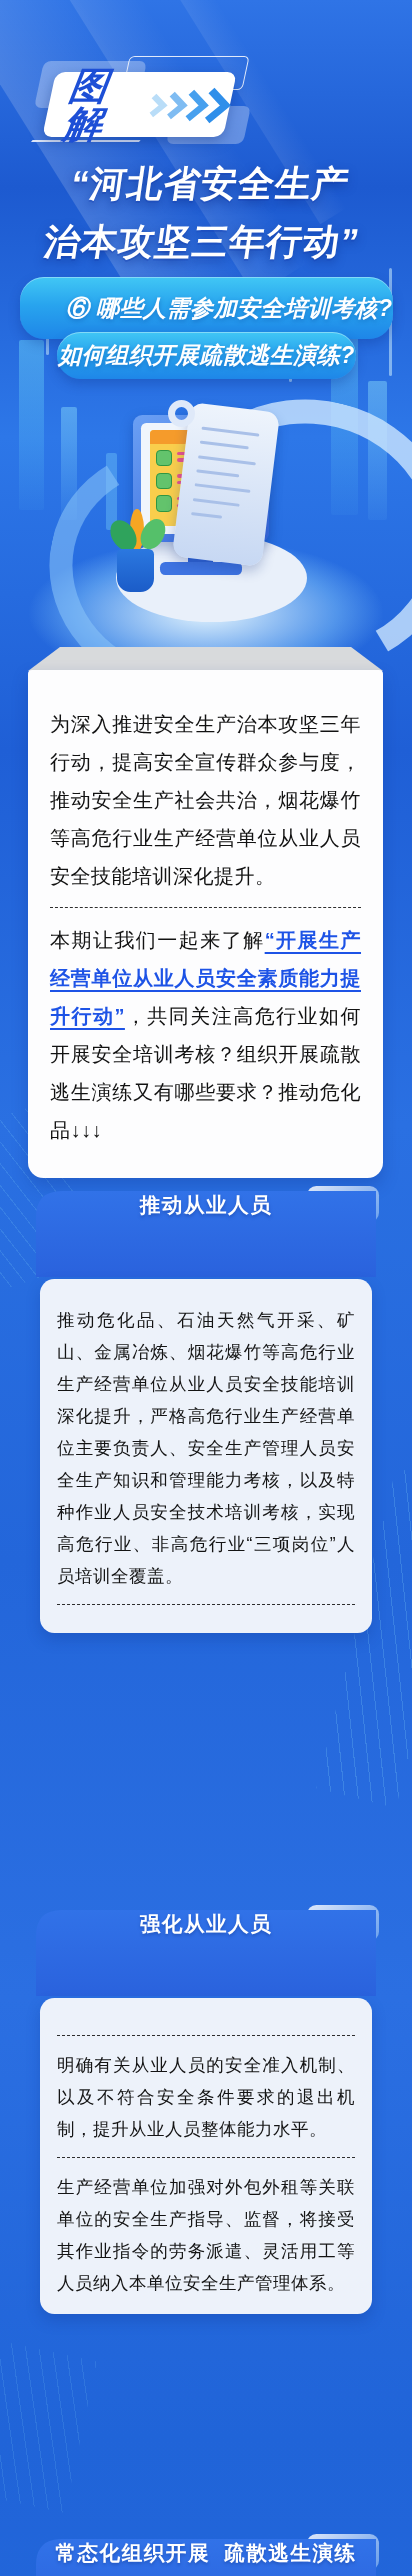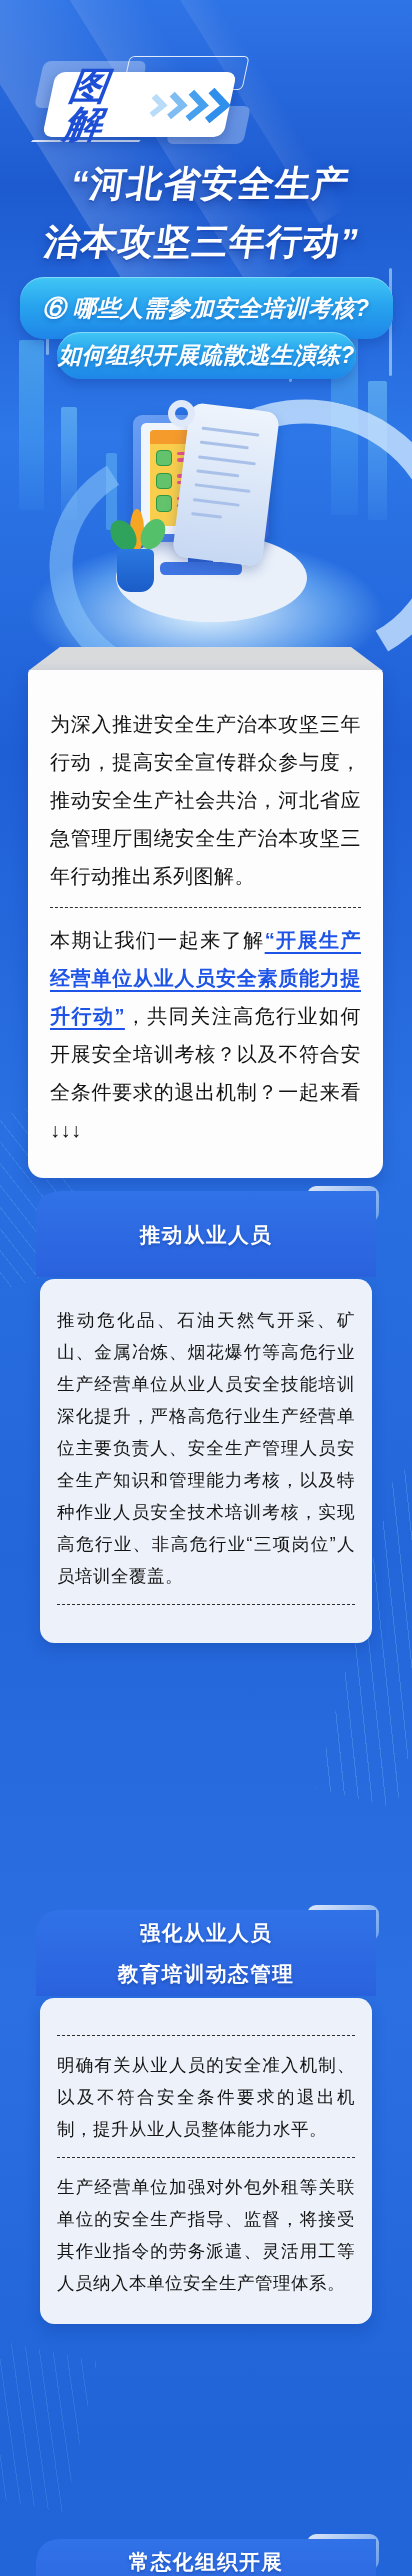--- a/index.html
+++ b/index.html
@@ -27,21 +27,21 @@
   .badge-underbar{left:32px;top:140px;width:108px;height:1.5px;background:rgba(255,255,255,.85);transform:skewX(-40deg);}
   
   .main-title{left:0;top:155px;width:412px;text-align:center;transform:skewX(-8deg);
     color:#fff;font-weight:900;font-size:36px;line-height:58px;letter-spacing:1px;
     text-shadow:0 4.1px 9.3px rgba(10,40,130,.55),0 1.5px 0 rgba(25,70,190,.35);}
   
   .pill{position:absolute;border-radius:24px;background:linear-gradient(180deg,#41c7f5 0%,#28a4ee 45%,#1e86e8 100%);
     box-shadow:0 5.2px 11.3px rgba(10,50,140,.30), inset 0 1px 0 rgba(255,255,255,.35);
     display:flex;align-items:center;justify-content:center;color:#fff;font-weight:900;font-style:italic;
     font-size:23px;letter-spacing:0.5px;text-shadow:0 2.1px 4.1px rgba(10,60,150,.35);}
-  .pill1{left:19.6px;top:277px;width:373px;height:62px;}
+  .pill1{left:19.6px;top:277px;width:373px;height:62px;justify-content:flex-end;}
   .pill2{left:57px;top:332px;width:299px;height:47px;font-style:italic;}
   
   .illus{left:88px;top:379px;width:237px;height:278px;}
   .arc{position:absolute;border-radius:50%;}
   .arc.left{left:-39px;top:67px;width:222px;height:201px;border:23px solid rgba(140,198,250,.55);
     border-top-color:transparent;border-right-color:transparent;transform:rotate(12deg);}
   .arc.right{left:77px;top:20.6px;width:242px;height:222px;border:24px solid rgba(208,232,255,.78);
     border-left-color:transparent;border-bottom-color:transparent;transform:rotate(14deg);}
   .blob{left:28px;top:155px;width:191px;height:88px;background:#e9f0fa;border-radius:50%;}
   .monitor{left:45px;top:36px;width:136px;height:127px;background:linear-gradient(145deg,#6ba0f4,#3566da);
@@ -70,24 +70,24 @@
     box-shadow:0 7.2px 15.5px rgba(15,50,140,.28);padding:35px 22px 29px;box-sizing:border-box;}
   .intro-card p{margin:0;font-size:20px;line-height:38px;color:#121212;text-align:justify;letter-spacing:0.5px;}
   .dash{border:none;border-top:1.5px dashed #2e2e2e;margin:12.4px 0;}
   .blue-link{color:#1d53e6;text-decoration:underline;text-decoration-thickness:1.5px;text-underline-offset:5.2px;font-weight:700;}
   
   .section{position:absolute;left:36px;width:340px;}
   .sec-tab{position:absolute;right:-3.1px;top:-5.2px;width:72px;height:36px;border-radius:9.3px;
     background:linear-gradient(135deg,rgba(255,255,255,.85),rgba(190,225,255,.45));}
   .sec-head{position:relative;width:340px;height:86px;background:linear-gradient(180deg,#3172e8,#2a62dd);
     clip-path:path('M 26 0 H 520 Q 548 0 554 26 Q 560 50 586 50 H 634 Q 660 50 660 76 V 140 Q 660 166 634 166 H 26 Q 0 166 0 140 V 26 Q 0 0 26 0 Z');
-    display:flex;flex-direction:column;align-items:center;justify-content:center;gap:14px;}
+    display:flex;flex-direction:row;justify-content:center;gap:14px;}
   .sec-head div{color:#fff;font-weight:900;font-size:20.6px;line-height:27px;letter-spacing:1.5px;text-shadow:0 1.5px 3.1px rgba(10,40,120,.35);}
   .sec-body{position:relative;margin:2.1px auto 0;width:332px;background:#edf2fa;border-radius:14.4px;
-    box-shadow:0 6.2px 13.4px rgba(15,50,140,.25);padding:25px 17px 25px;box-sizing:border-box;}
+    box-shadow:0 6.2px 13.4px rgba(15,50,140,.25);padding:25px 17px 15px;box-sizing:border-box;}
   .sec-body p{margin:0;font-size:17.5px;line-height:32px;color:#141414;text-align:justify;letter-spacing:0.5px;}
 </style>
 </head>
 <body>
 
 <div class="page">
 
   <div class="beam b1"></div>
   <div class="beam b2"></div>
   <div class="beam b3"></div>
@@ -180,41 +180,40 @@
     <div class="abs curl"></div>
     <div class="leaf mid"></div>
     <div class="leaf l"></div>
     <div class="leaf r"></div>
     <div class="abs pot"></div>
     <div class="arc left"></div>
   </div>
 
   <div class="abs intro-top"></div>
   <div class="abs intro-card">
-    <p>为深入推进安全生产治本攻坚三年行动，提高安全宣传群众参与度，推动安全生产社会共治，河北省应急管理厅围绕安全生产治本攻坚三年行动推出系列图解。</p>
+    <p>为深入推进安全生产治本攻坚三年行动，提高安全宣传群众参与度，推动安全生产社会共治，烟花爆竹等高危行业生产经营单位从业人员安全技能培训深化提升。</p>
     <hr class="dash">
-    <p><span>本期让我们一起来了解</span><span class="blue-link">“开展生产经营单位从业人员安全素质能力提升行动”</span><span>，共同关注高危行业如何开展安全培训考核？以及不符合安全条件要求的退出机制？一起来看↓↓↓</span></p>
+    <p><span>本期让我们一起来了解</span><span class="blue-link">“开展生产经营单位从业人员安全素质能力提升行动”</span><span>，共同关注高危行业如何开展安全培训考核？组织开展疏散逃生演练又有哪些要求？推动危化品↓↓↓</span></p>
   </div>
 
   <div class="section" style="top:1191px;">
     <div class="sec-tab"></div>
     <div class="sec-head">
       <div>推动从业人员</div>
     </div>
     <div class="sec-body">
       <p>推动危化品、石油天然气开采、矿山、金属冶炼、烟花爆竹等高危行业生产经营单位从业人员安全技能培训深化提升，严格高危行业生产经营单位主要负责人、安全生产管理人员安全生产知识和管理能力考核，以及特种作业人员安全技术培训考核，实现高危行业、非高危行业“三项岗位”人员培训全覆盖。</p>
       <hr class="dash">
     </div>
   </div>
 
   <div class="section" style="top:1910px;">
     <div class="sec-tab"></div>
     <div class="sec-head">
       <div>强化从业人员</div>
-      <div>教育培训动态管理</div>
     </div>
     <div class="sec-body">
       <hr class="dash">
       <p>明确有关从业人员的安全准入机制、以及不符合安全条件要求的退出机制，提升从业人员整体能力水平。</p>
       <hr class="dash">
       <p>生产经营单位加强对外包外租等关联单位的安全生产指导、监督，将接受其作业指令的劳务派遣、灵活用工等人员纳入本单位安全生产管理体系。</p>
     </div>
   </div>
 
   <div class="section" style="top:2491px;margin-top:48px;">

